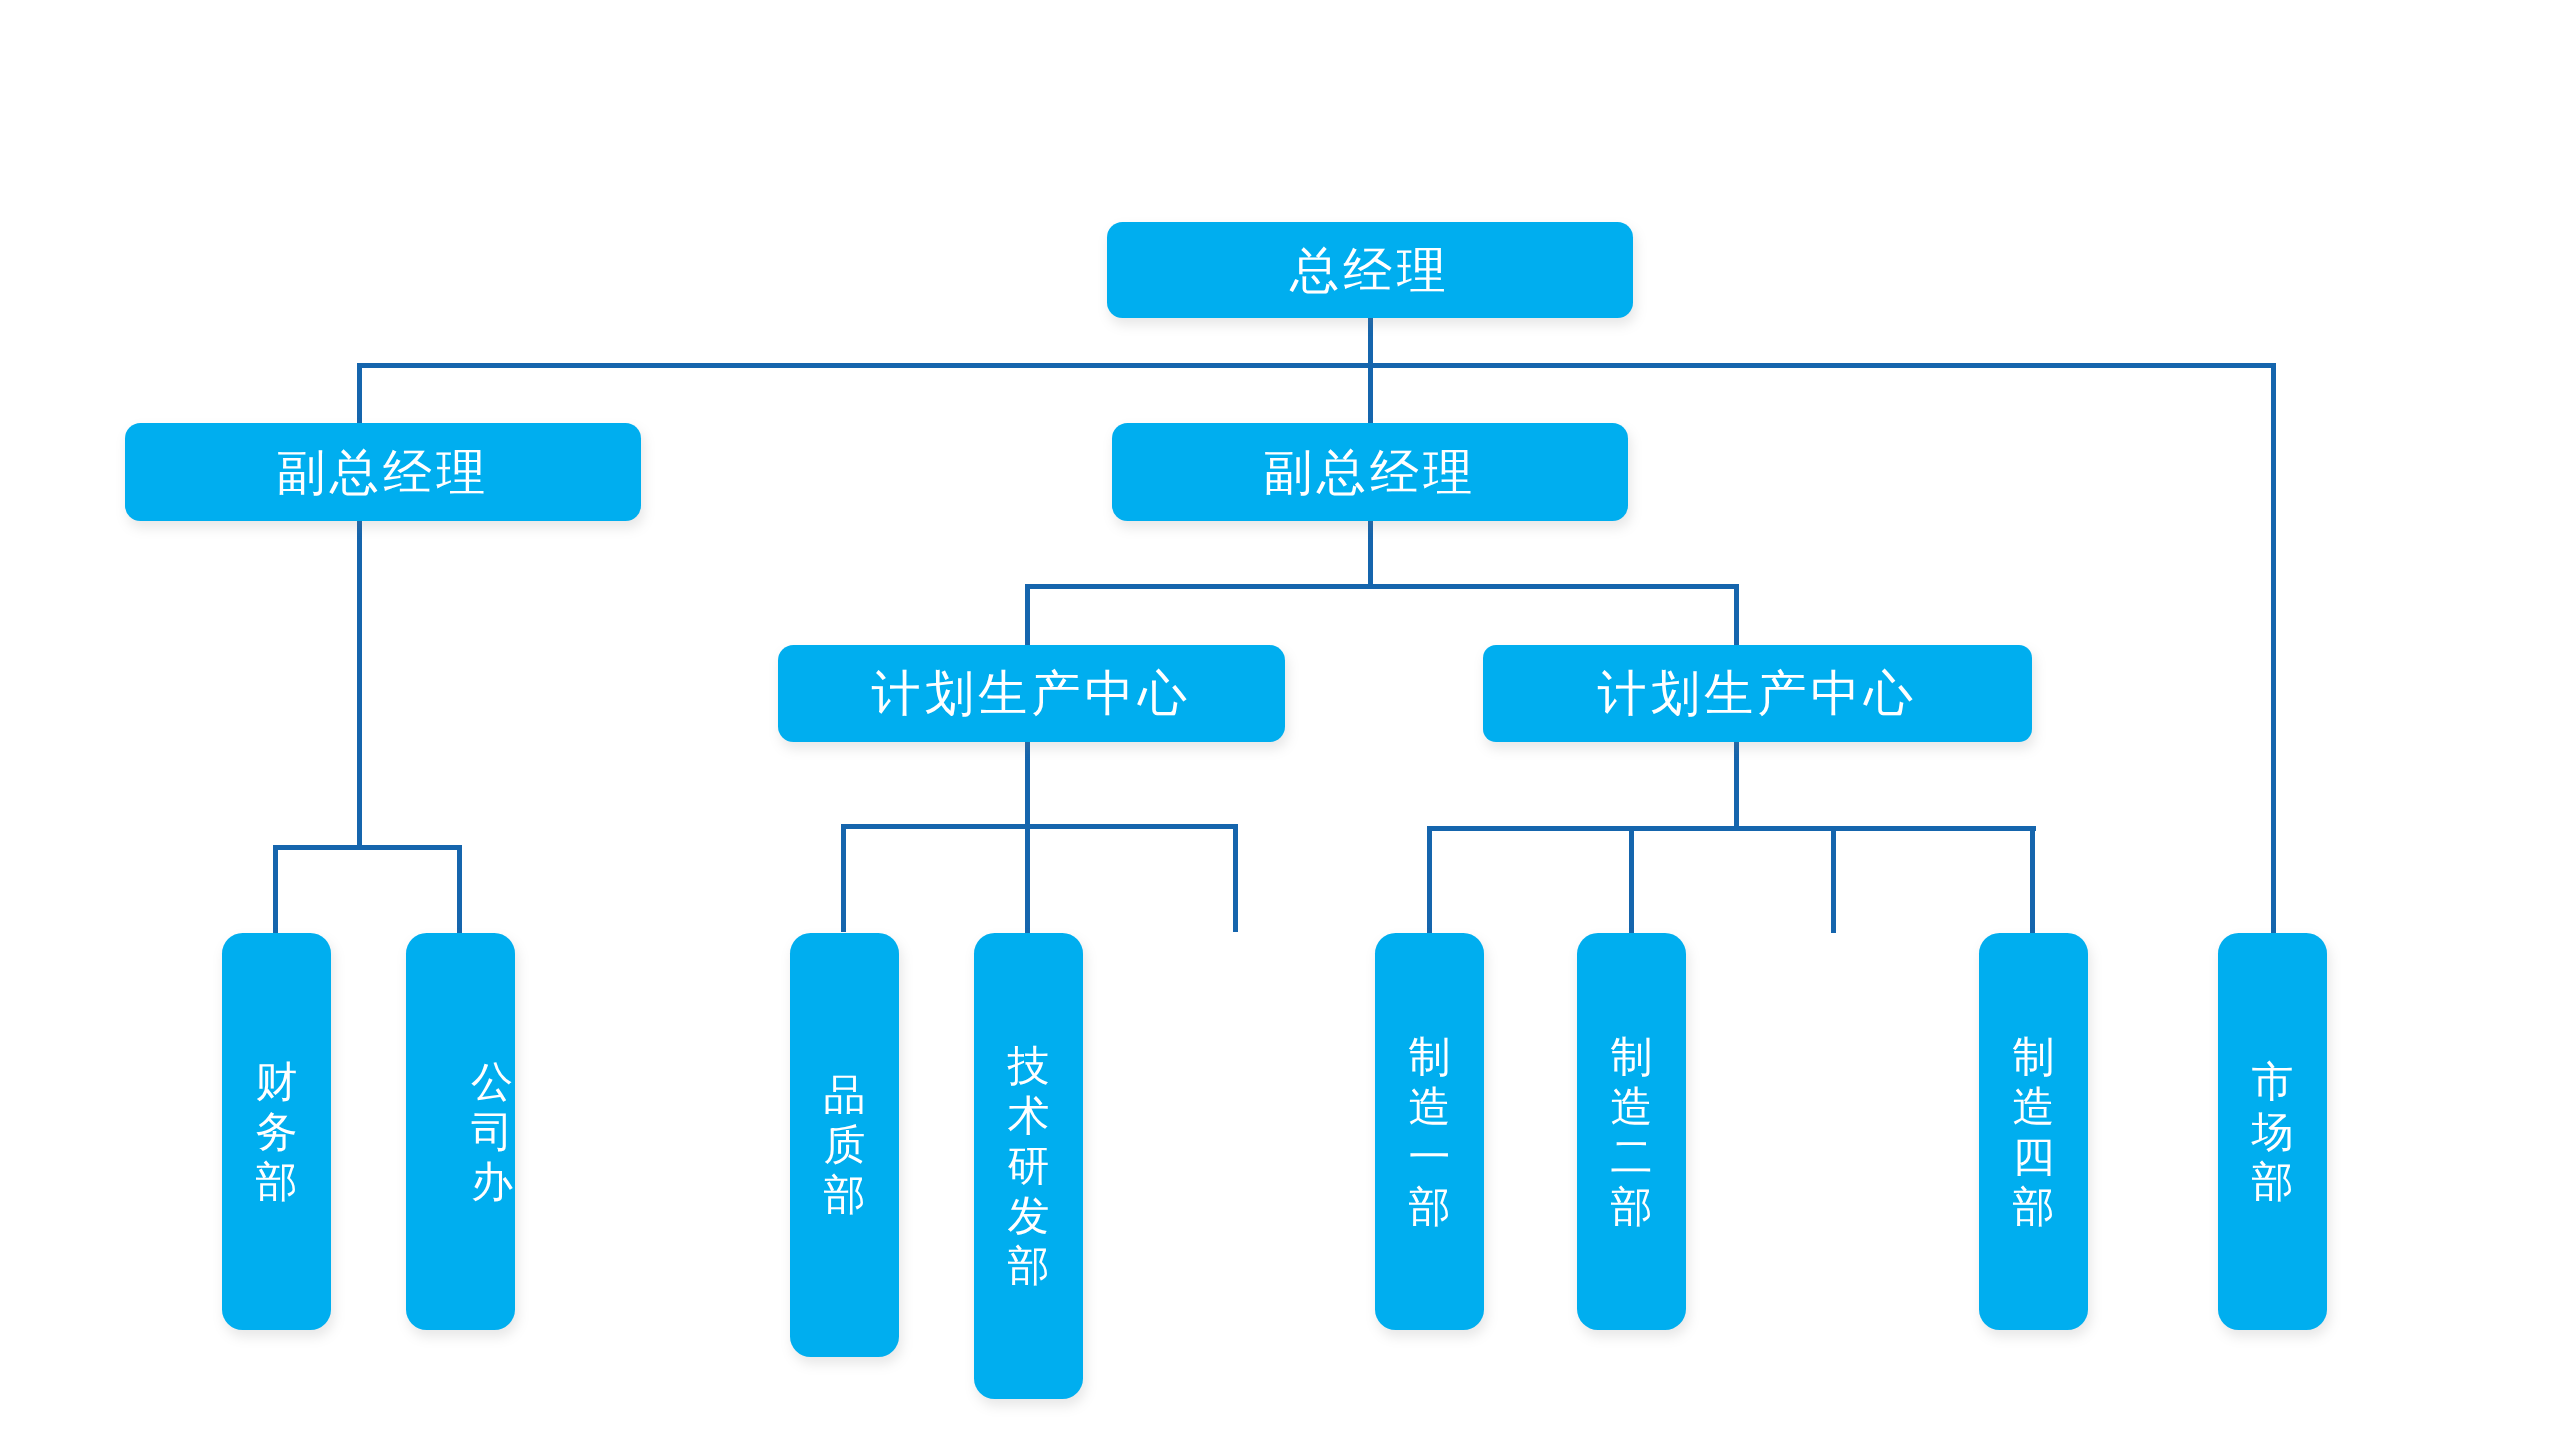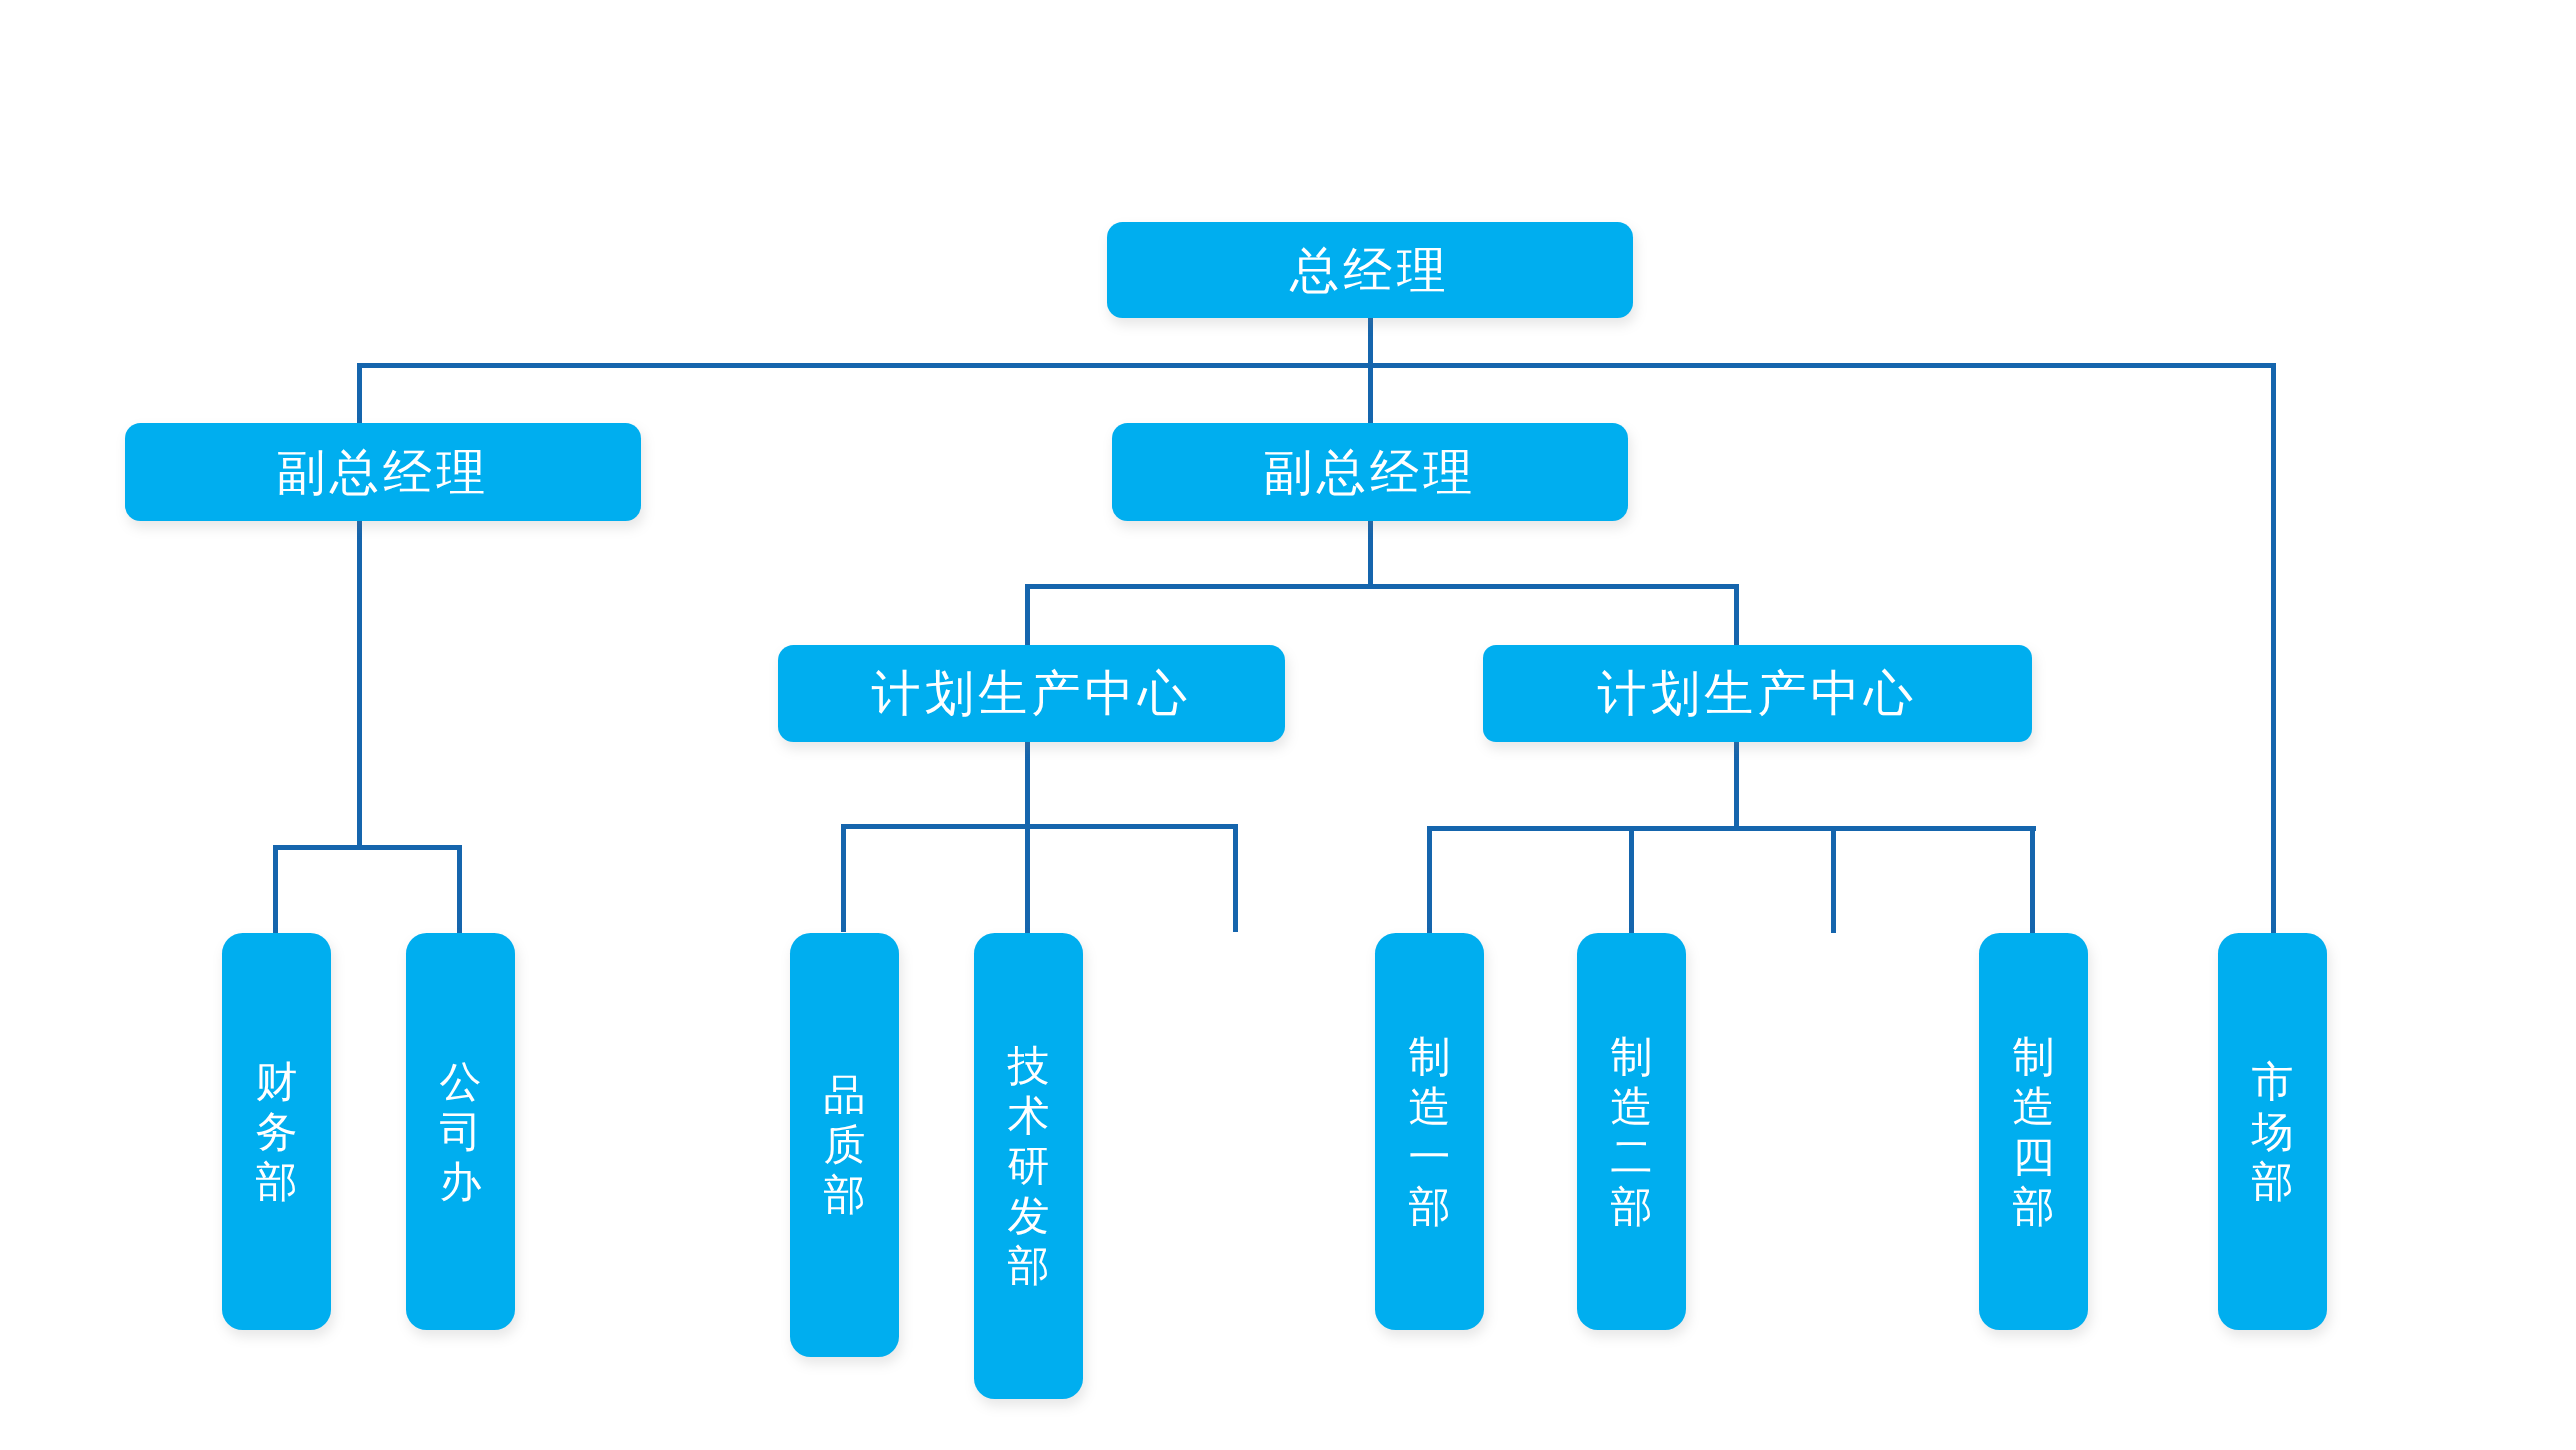--- a/index.html
+++ b/index.html
@@ -93,21 +93,21 @@
   <div class="node hnode" style="left:778px;top:645px;width:507px;height:97px;">
     <span class="hlabel">计划生产中心</span>
   </div>
   <div class="node hnode" style="left:1483px;top:645px;width:549px;height:97px;border-radius:13px;">
     <span class="hlabel">计划生产中心</span>
   </div>
 
   <div class="node vnode" style="left:222px;top:933px;width:109px;height:397px;">
     <span class="vlabel">财务部</span>
   </div>
-  <div class="node vnode" style="left:406px;top:933px;width:109px;height:397px;">
+  <div class="node vnode" style="left:406px;top:933px;width:109px;height:397px;justify-content:flex-end;">
     <span class="vlabel">公司办</span>
   </div>
   <div class="node vnode" style="left:790px;top:933px;width:109px;height:424px;">
     <span class="vlabel">品质部</span>
   </div>
   <div class="node vnode" style="left:974px;top:933px;width:109px;height:466px;">
     <span class="vlabel">技术研发部</span>
   </div>
   <div class="node vnode" style="left:1375px;top:933px;width:109px;height:397px;">
     <span class="vlabel">制造一部</span>

